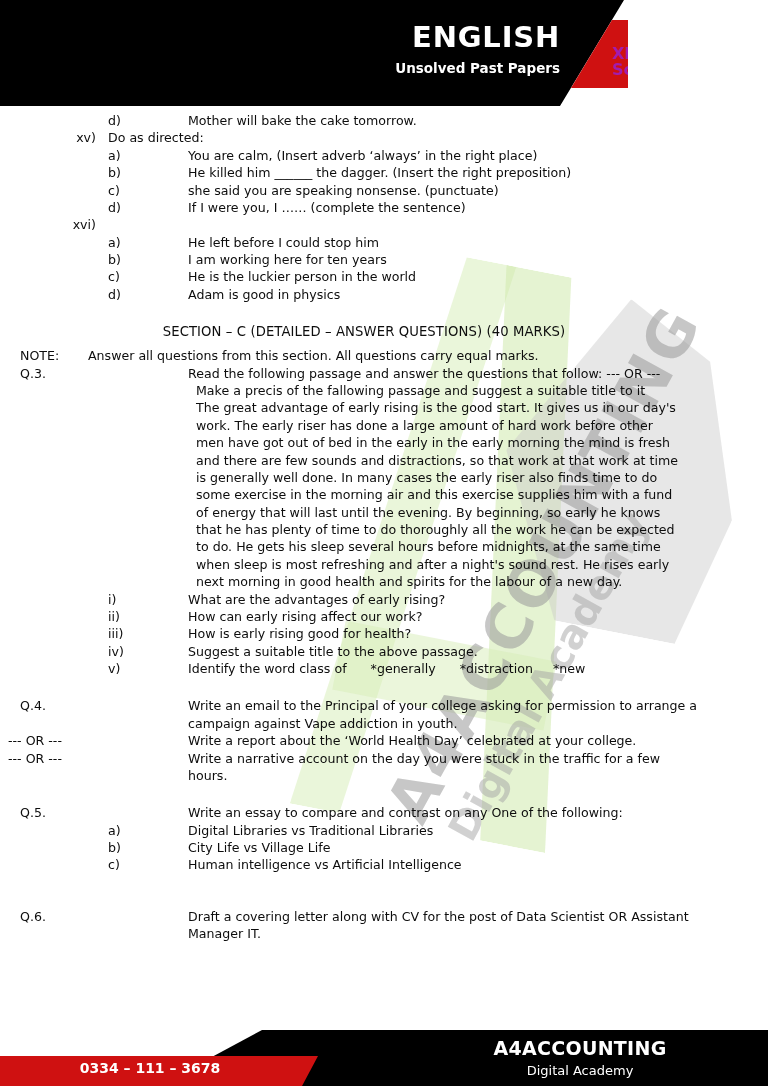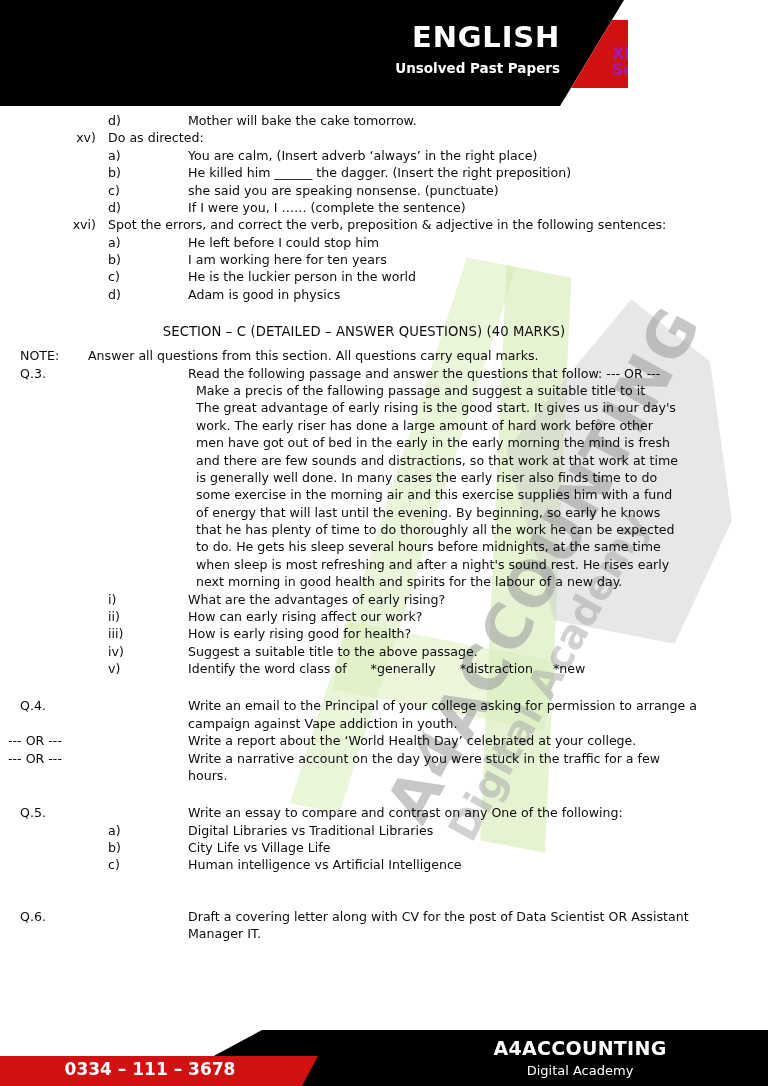--- a/index.html
+++ b/index.html
@@ -215,21 +215,21 @@
     background: #cf1111;
     clip-path: polygon(0 0, 318px 0, 302px 30px, 0 30px);
   }
   .footer-phone {
     position: absolute;
     top: 33px;
     left: 0;
     width: 300px;
     text-align: center;
     color: #ffffff;
-    font-size: 17px;
+    font-size: 14px;
     font-weight: bold;
     line-height: 1;
   }
   .footer-brand {
     position: absolute;
     top: 11px;
     left: 430px;
     width: 300px;
     text-align: center;
     color: #ffffff;
@@ -294,21 +294,20 @@
     <div class="col-alpha">c)</div>
     <div class="col-body">she said you are speaking nonsense. (punctuate)</div>
   </div>
   <div class="row">
     <div class="col-alpha">d)</div>
     <div class="col-body">If I were you, I …… (complete the sentence)</div>
   </div>
 
   <div class="row">
     <div class="col-rom">xvi)</div>
-    <div class="col-body">Spot the errors, and correct the verb, preposition &amp; adjective in the following sentences:</div>
   </div>
   <div class="row">
     <div class="col-alpha">a)</div>
     <div class="col-body">He left before I could stop him</div>
   </div>
   <div class="row">
     <div class="col-alpha">b)</div>
     <div class="col-body">I am working here for ten years</div>
   </div>
   <div class="row">

